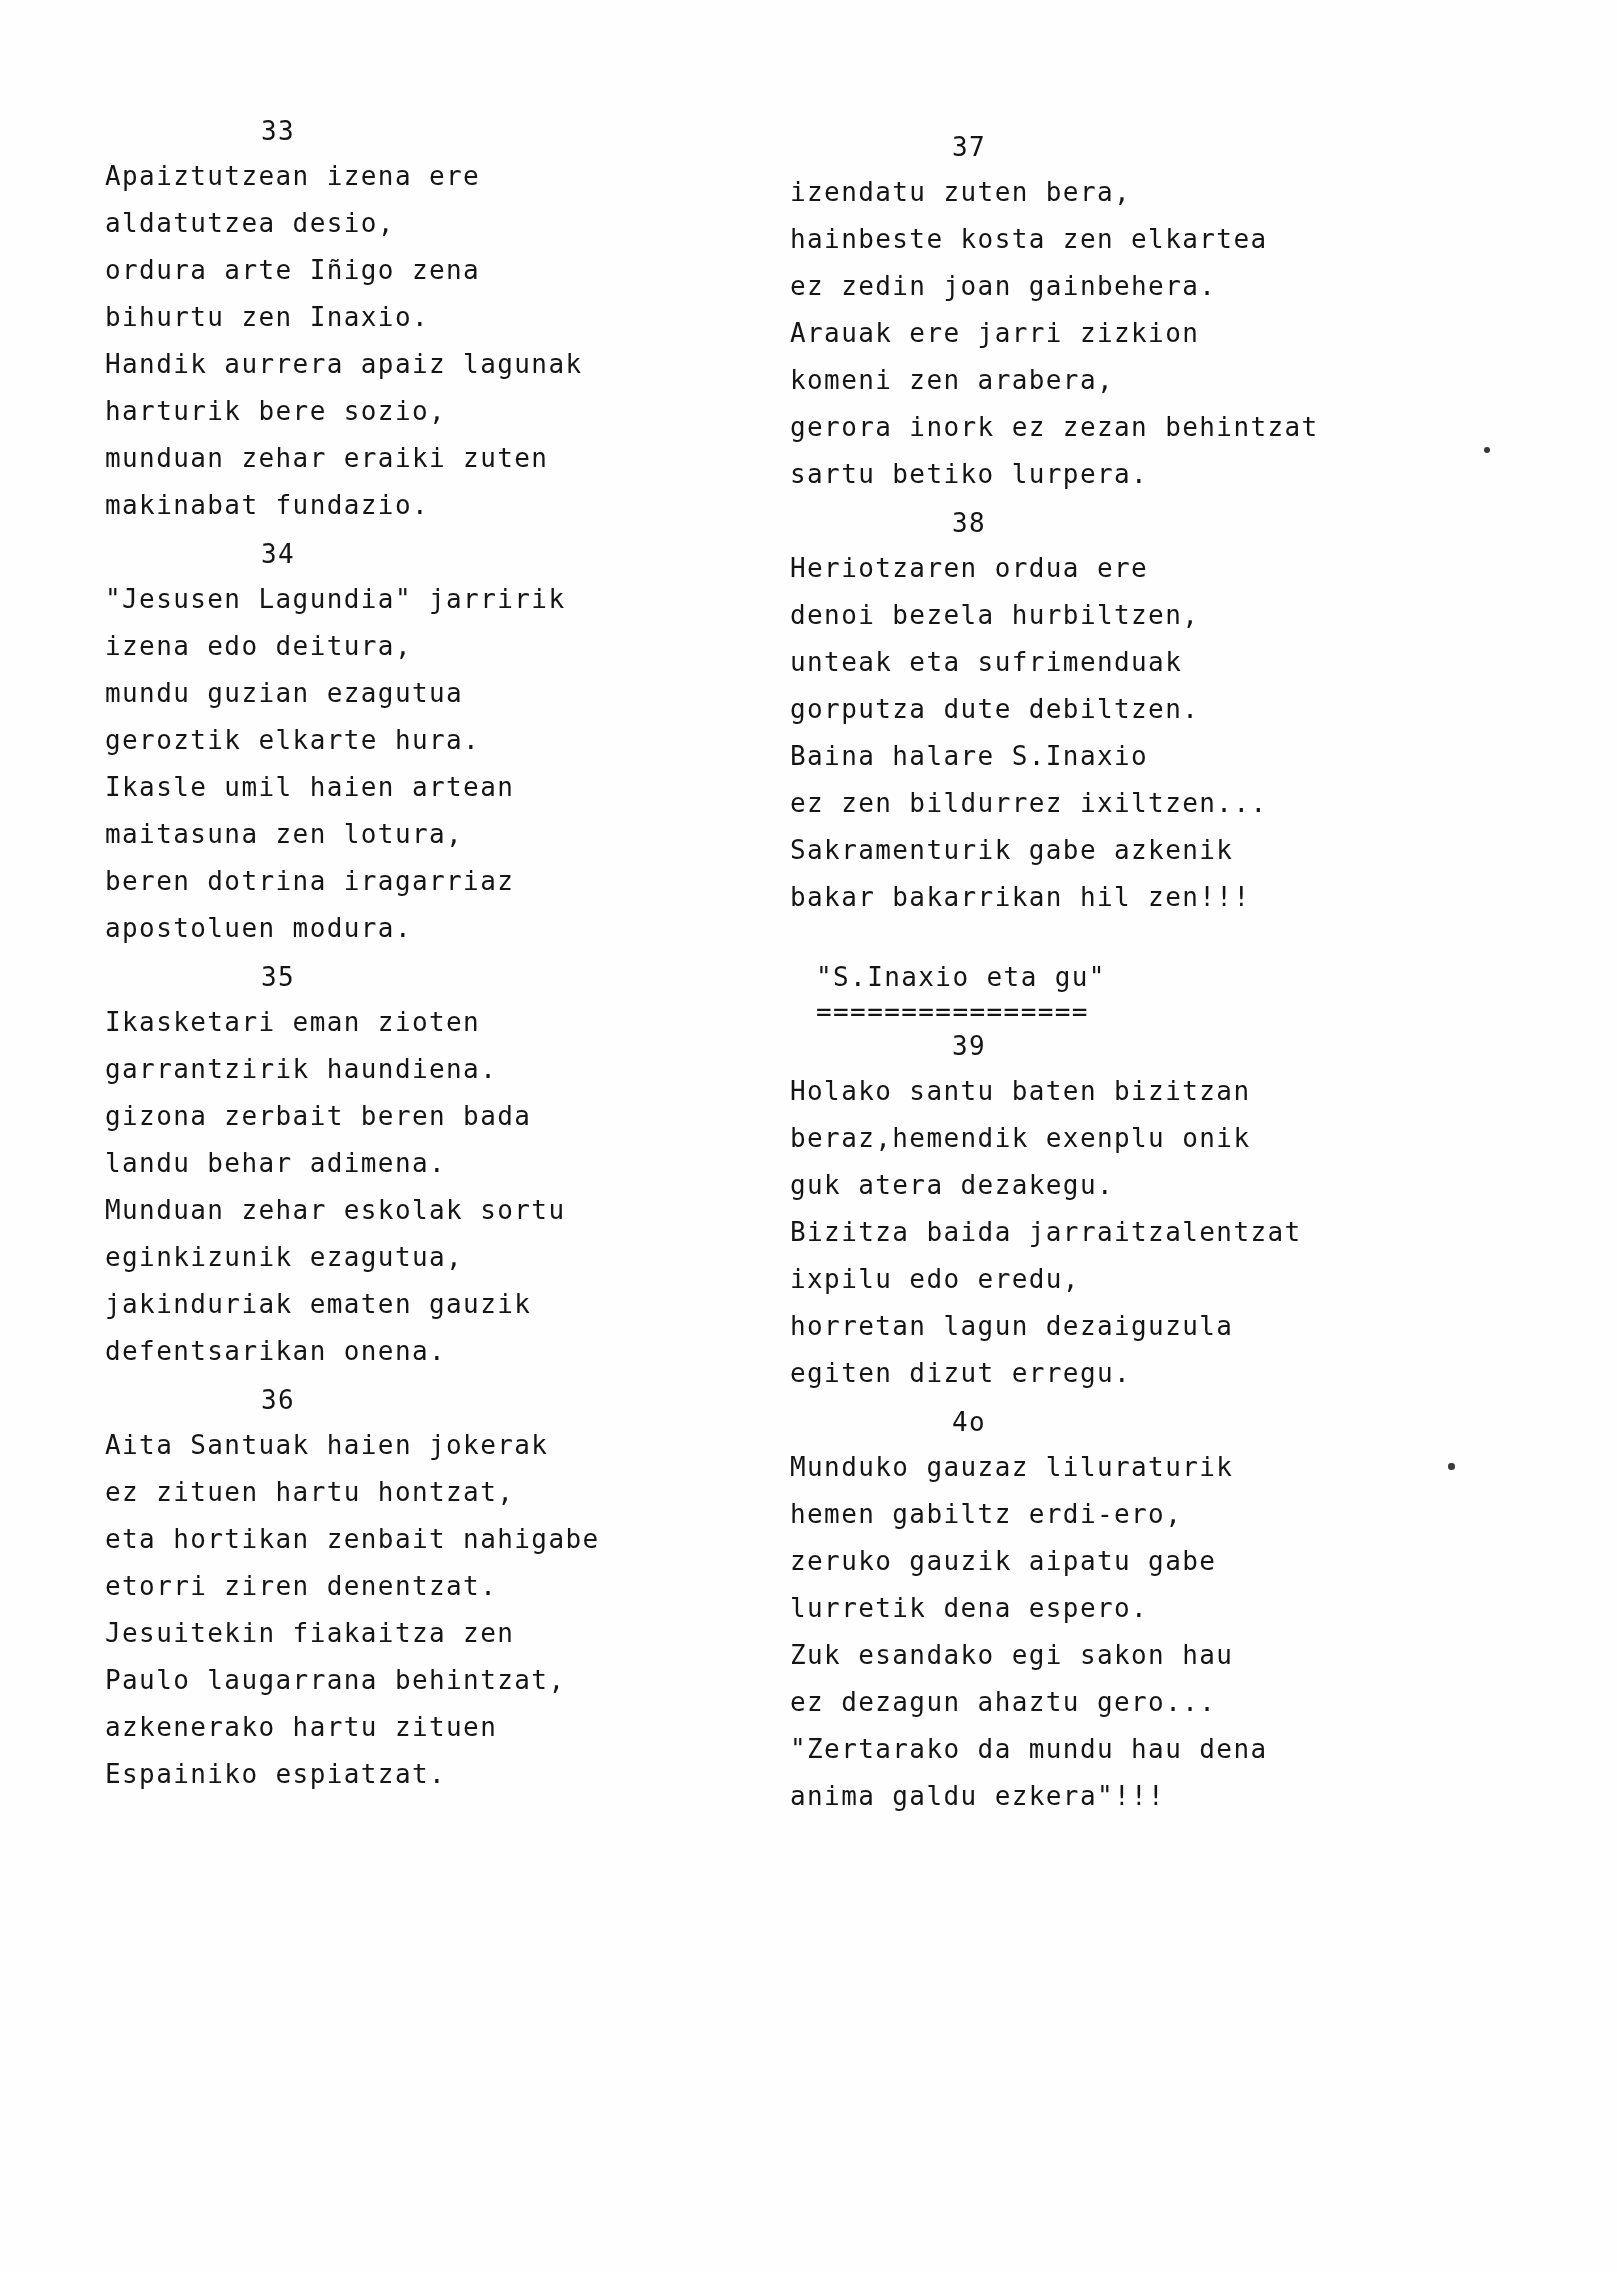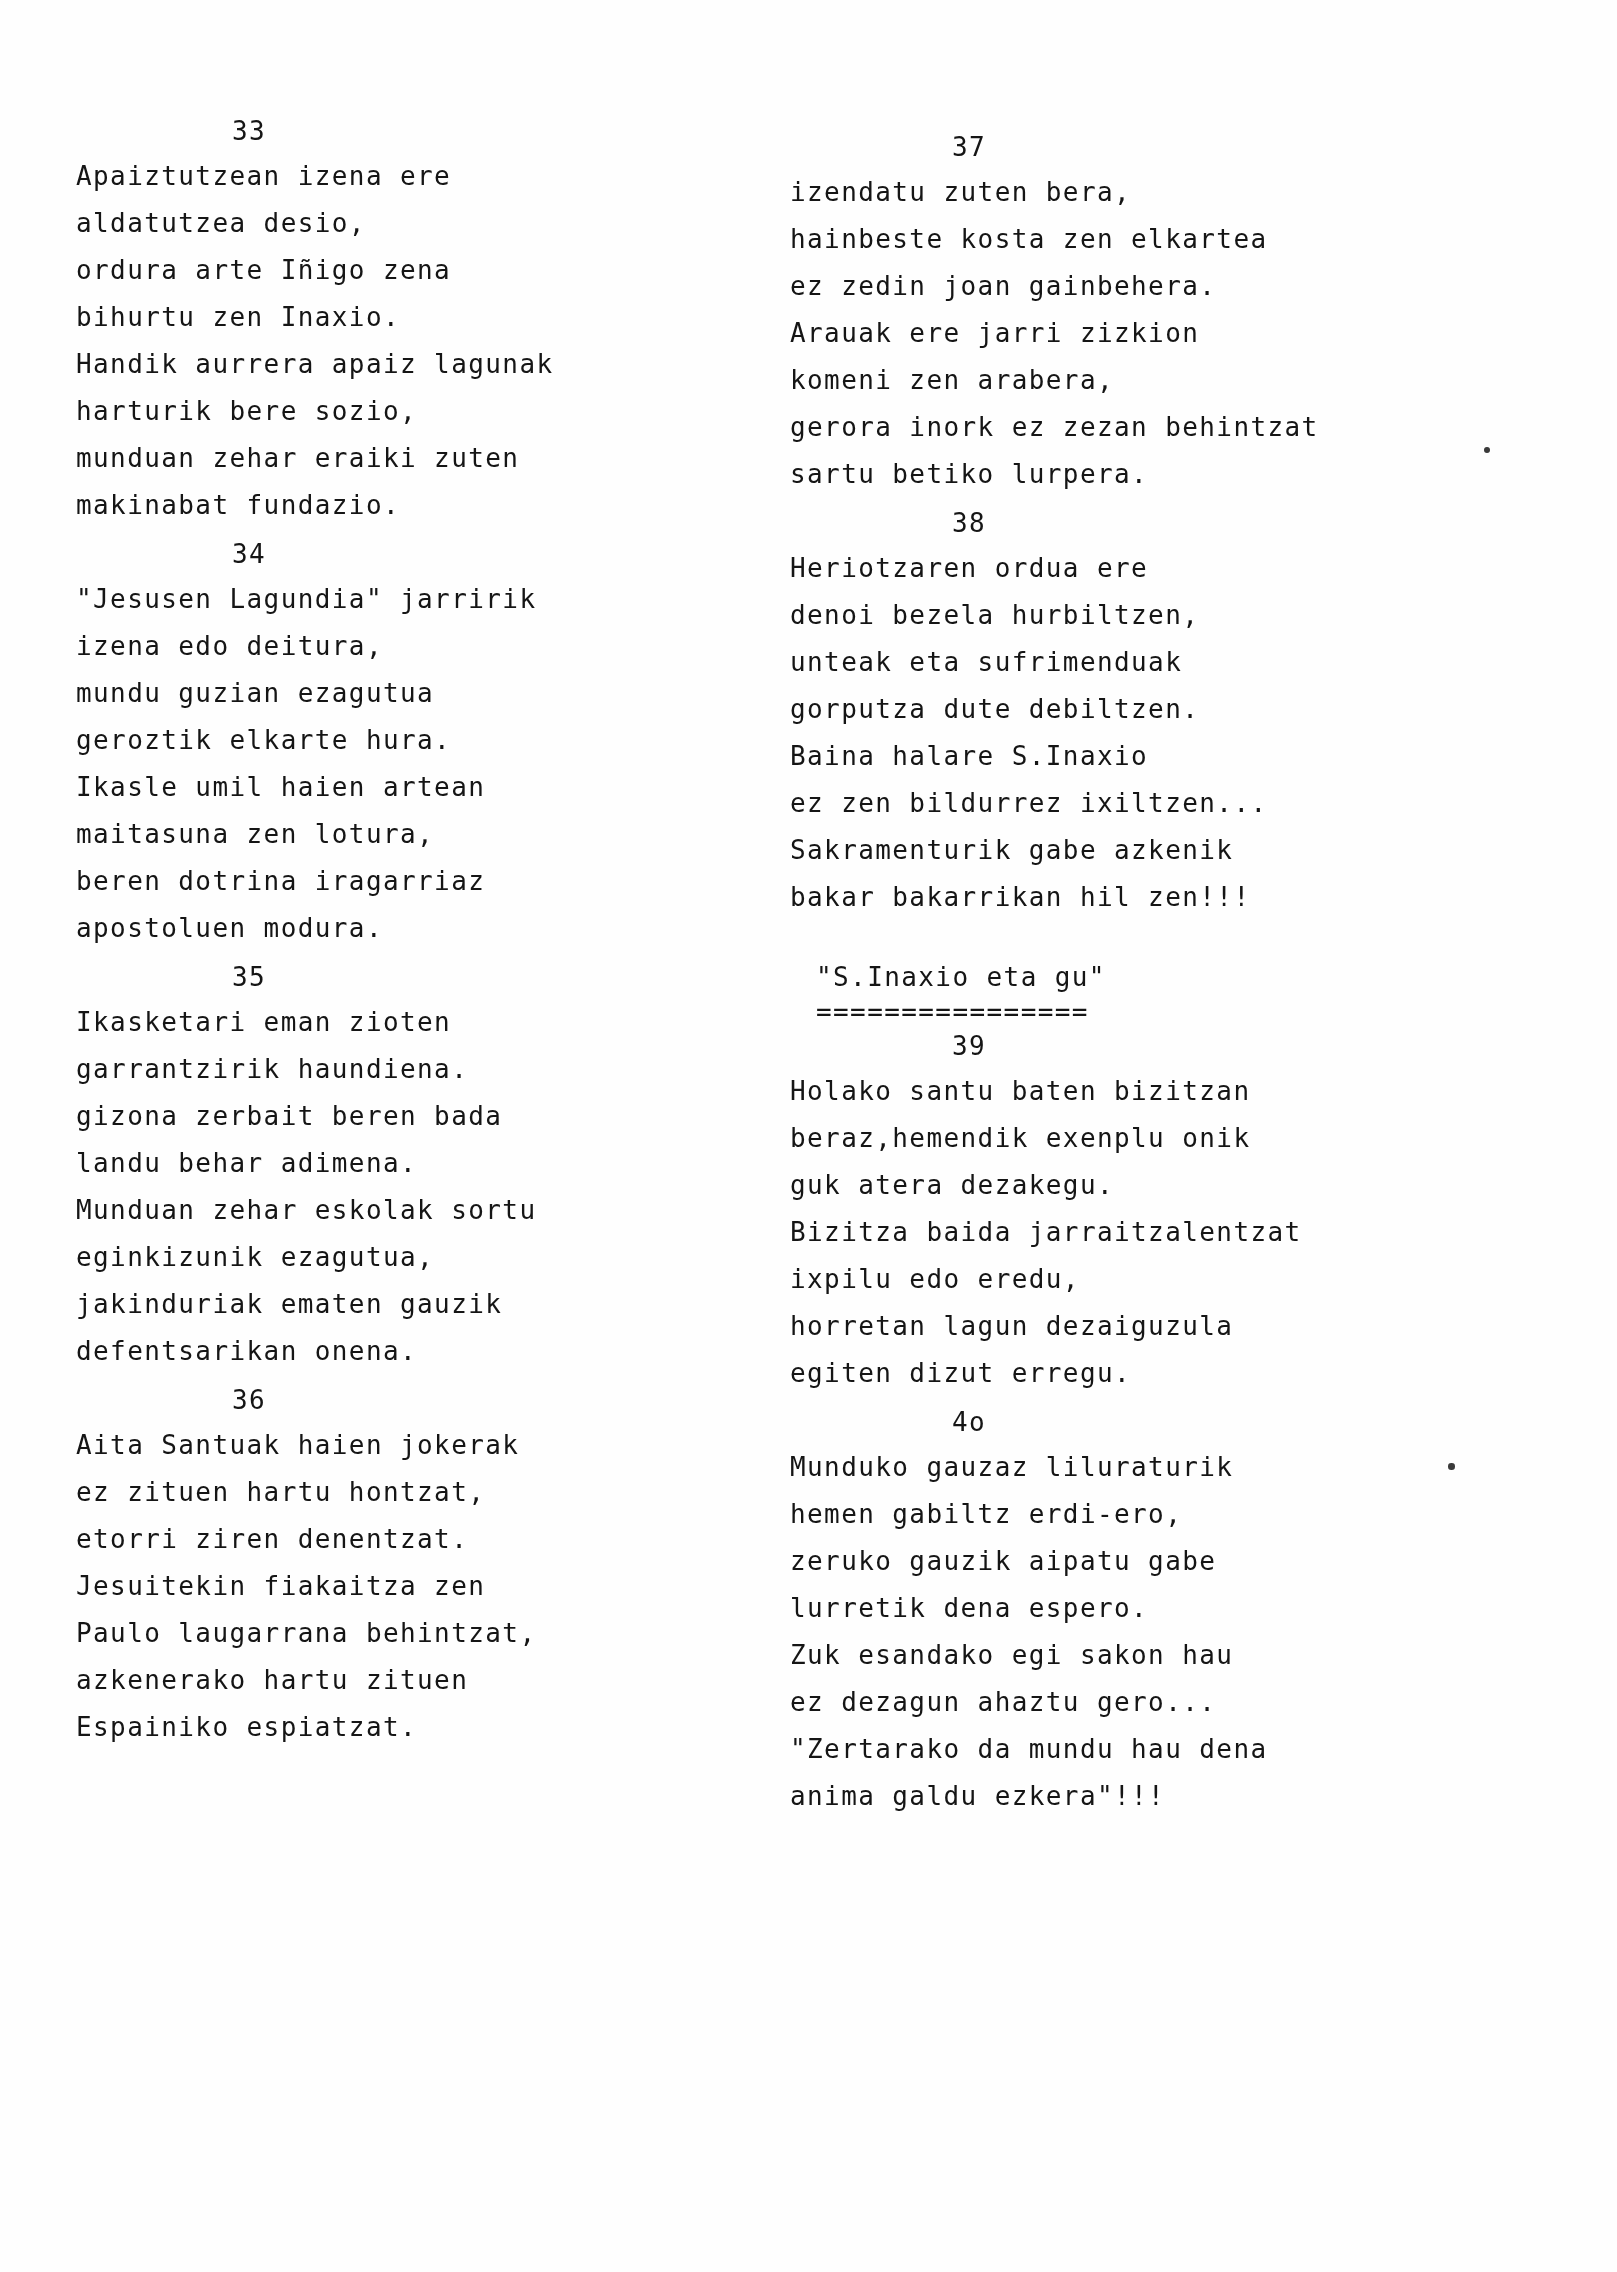--- a/index.html
+++ b/index.html
@@ -30,21 +30,21 @@
     width: 1617px;
     display: flex;
     flex-direction: row;
     align-items: flex-start;
   }
   .col {
     box-sizing: border-box;
   }
   .col-left {
     width: 732px;
-    padding-left: 76px;
+    padding-left: 105px;
   }
   .col-right {
     width: 885px;
     padding-left: 58px;
     margin-top: 16px;
   }
   .stanza {
     margin-bottom: 3.9px;
   }
   .num {
@@ -127,20 +127,21 @@
           <div class="line">landu behar adimena.</div>
           <div class="line">Munduan zehar eskolak sortu</div>
           <div class="line">eginkizunik ezagutua,</div>
           <div class="line">jakinduriak ematen gauzik</div>
           <div class="line">defentsarikan onena.</div>
         </div>
         <div class="stanza">
           <div class="num num-left">36</div>
           <div class="line">Aita Santuak haien jokerak</div>
           <div class="line">ez zituen hartu hontzat,</div>
+          <div class="line">eta hortikan zenbait nahigabe</div>
           <div class="line">etorri ziren denentzat.</div>
           <div class="line">Jesuitekin fiakaitza zen</div>
           <div class="line">Paulo laugarrana behintzat,</div>
           <div class="line">azkenerako hartu zituen</div>
           <div class="line">Espainiko espiatzat.</div>
         </div>
       </div>
     <div class="col col-right">
         <div class="stanza">
           <div class="num num-right">37</div>

